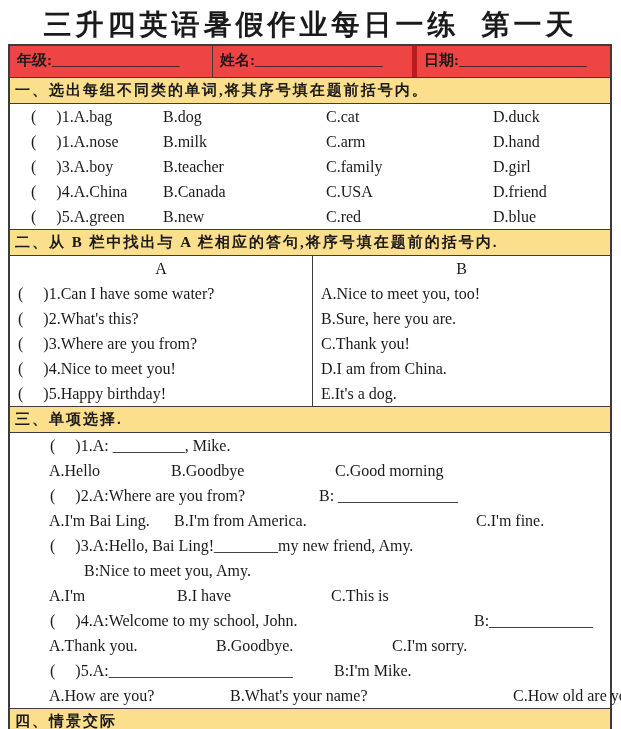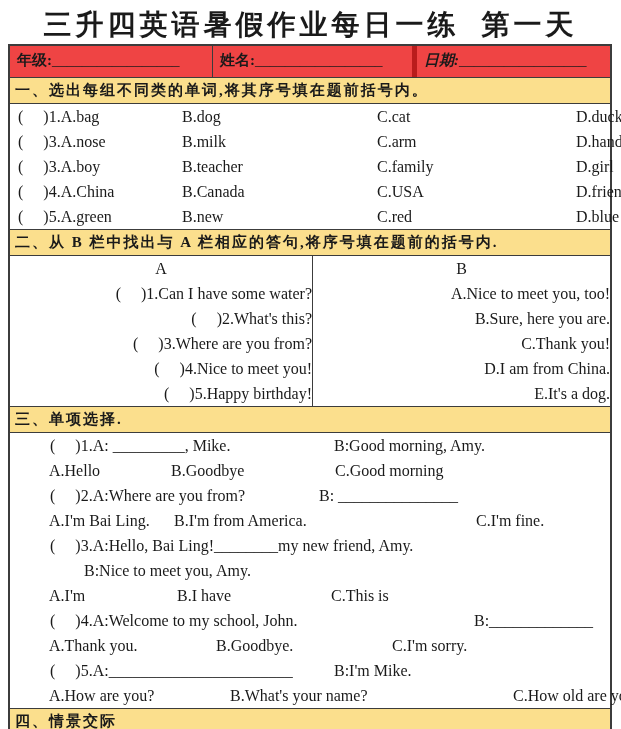--- a/index.html
+++ b/index.html
@@ -19,42 +19,42 @@
     border:2px solid #3c3c3c; background:#fff;
   }
   
   .info { display:flex; height:31px; background:#ef4444; }
   .info .cell {
     height:31px; line-height:29px; font-size:15px;
     padding-left:7px; white-space:pre; font-weight:600;
   }
   .info .c1 { width:203px; border-right:1px solid #3c3c3c; }
   .info .c2 { width:204px; border-right:5px solid #b91c1c; }
-  .info .c3 { flex:1;font-style:italic; }
+  .info .c3 { flex:1; }
   .blank { font-weight:400; letter-spacing:0; }
   
   .band {
     height:27px; line-height:24px; background:#fbdf8d;
     border-top:1px solid #3c3c3c; border-bottom:1px solid #3c3c3c;
     font-size:15px; letter-spacing:2px; padding-left:5px;
     font-weight:600; white-space:pre; overflow:hidden;
   }
   .band.last { height:27px; }
   
   .s1 { height:125px; font-size:16px; }
   .s1 .row {
     display:grid; grid-template-columns:132px 163px 167px 1fr;
-    height:25px; line-height:25px; padding-left:8px; white-space:pre;gap:32px;
+    height:25px; line-height:25px; padding-left:21px; white-space:pre;
   }
   
   .s2 { display:flex; height:150px; font-size:16px; }
   .s2 .colA { width:303px; border-right:1px solid #3c3c3c; }
   .s2 .colB { flex:1; }
   .s2 .hdr { height:25px; line-height:25px; text-align:center; }
-  .s2 .ln { height:25px; line-height:25px; padding-left:16px; white-space:pre;text-align:right; }
+  .s2 .ln { height:25px; line-height:25px; padding-left:8px; white-space:pre; }
   
   .s3 { height:275px; font-size:16px; }
   .s3 .ln { position:relative; height:25px; line-height:25px; white-space:pre;margin-left:36px; }
   .s3 .ln span { position:absolute; top:0; }
   .l0 .sa{left:4px}   .l0 .sb{left:288px}
   .l1 .sa{left:3px}   .l1 .sb{left:125px} .l1 .sc{left:289px}
   .l2 .sa{left:4px}   .l2 .sb{left:273px}
   .l3 .sa{left:3px}   .l3 .sb{left:128px} .l3 .sc{left:430px}
   .l4 .sa{left:4px}
   .l5 .sa{left:38px}
@@ -78,21 +78,21 @@
       <div class="cell c2"><span>姓名:</span><span class="blank">_________________</span></div>
       <div class="cell c3"><span>日期:</span><span class="blank">_________________</span></div>
     </div>
 
     <div class="band">一、选出每组不同类的单词,将其序号填在题前括号内。</div>
     <div class="s1">
       <div class="row">
         <span>(     )1.A.bag</span><span>B.dog</span><span>C.cat</span><span>D.duck</span>
       </div>
       <div class="row">
-        <span>(     )3.A.nose</span><span>B.milk</span><span>C.arm</span><span>D.hand</span>
+        <span>(     )1.A.nose</span><span>B.milk</span><span>C.arm</span><span>D.hand</span>
       </div>
       <div class="row">
         <span>(     )3.A.boy</span><span>B.teacher</span><span>C.family</span><span>D.girl</span>
       </div>
       <div class="row">
         <span>(     )4.A.China</span><span>B.Canada</span><span>C.USA</span><span>D.friend</span>
       </div>
       <div class="row">
         <span>(     )5.A.green</span><span>B.new</span><span>C.red</span><span>D.blue</span>
       </div>
@@ -113,21 +113,21 @@
         <div class="ln">A.Nice to meet you, too!</div>
         <div class="ln">B.Sure, here you are.</div>
         <div class="ln">C.Thank you!</div>
         <div class="ln">D.I am from China.</div>
         <div class="ln">E.It's a dog.</div>
       </div>
     </div>
 
     <div class="band">三、单项选择.</div>
     <div class="s3">
-      <div class="ln l0"><span class="sa">(     )1.A: _________, Mike.</span><span class="sb">B:Good morning, Amy.</span></div>
+      <div class="ln l0"><span class="sa">(     )1.A: _________, Mike.</span></div>
       <div class="ln l1"><span class="sa">A.Hello</span><span class="sb">B.Goodbye</span><span class="sc">C.Good morning</span></div>
       <div class="ln l2"><span class="sa">(     )2.A:Where are you from?</span><span class="sb">B: _______________</span></div>
       <div class="ln l3"><span class="sa">A.I'm Bai Ling.</span><span class="sb">B.I'm from America.</span><span class="sc">C.I'm fine.</span></div>
       <div class="ln l4"><span class="sa">(     )3.A:Hello, Bai Ling!________my new friend, Amy.</span></div>
       <div class="ln l5"><span class="sa">B:Nice to meet you, Amy.</span></div>
       <div class="ln l6"><span class="sa">A.I'm</span><span class="sb">B.I have</span><span class="sc">C.This is</span></div>
       <div class="ln l7"><span class="sa">(     )4.A:Welcome to my school, John.</span><span class="sb">B:_____________</span></div>
       <div class="ln l8"><span class="sa">A.Thank you.</span><span class="sb">B.Goodbye.</span><span class="sc">C.I'm sorry.</span></div>
       <div class="ln l9"><span class="sa">(     )5.A:_______________________</span><span class="sb">B:I'm Mike.</span></div>
       <div class="ln l10"><span class="sa">A.How are you?</span><span class="sb">B.What's your name?</span><span class="sc">C.How old are you?</span></div>

